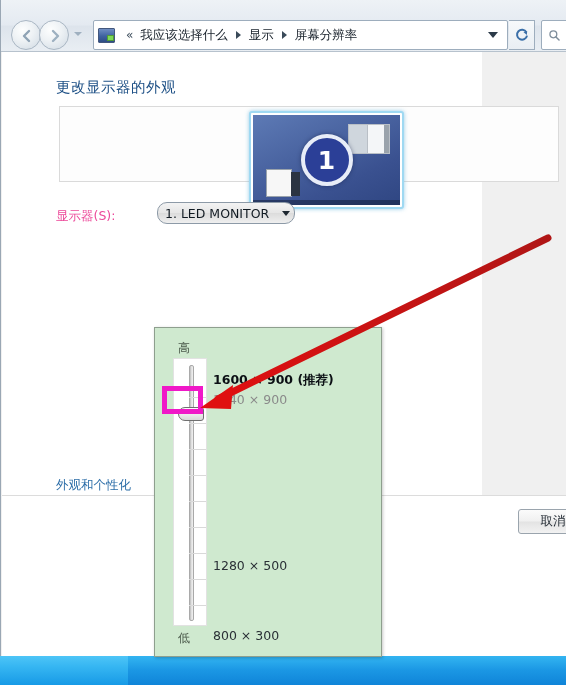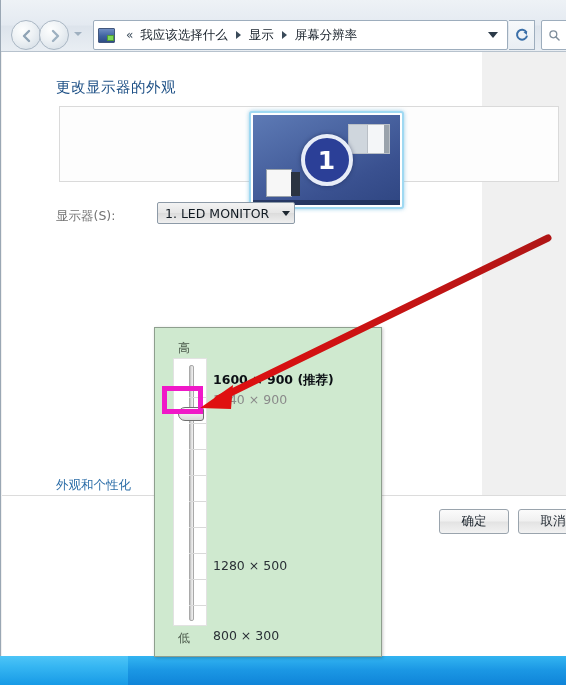--- a/index.html
+++ b/index.html
@@ -142,31 +142,32 @@
   }
   .taskbar-strip{
     position:absolute;left:0;right:0;bottom:0;height:5px;
     background:rgba(20,32,60,.55);
   }
 
   
   .form{position:absolute;left:54px;top:150px;width:470px;}
   .row{position:relative;height:32px;}
   .row .lbl{
-    position:absolute;left:0;top:6px;font-size:12.5px;color:#737373;white-space:nowrap;
+    position:absolute;left:0;top:6px;font-size:12.5px;color:#ec4899;white-space:nowrap;
   }
   .combo{
     position:absolute;left:101px;top:0;height:22px;
     border:1px solid #8d9aa7;border-radius:2px;box-sizing:border-box;
     display:flex;align-items:center;padding:0 4px 0 7px;
     font-size:12.5px;color:#111a22;
   }
   .combo.gray{
     width:138px;
     background:linear-gradient(180deg,#f3f3f3 0%,#e6e6e6 48%,#dcdcdc 52%,#efefef 100%);
+    border-radius:10px;
   }
   .combo.blue{
     width:130px;
     background:linear-gradient(180deg,#eaf5fc 0%,#cfe9f8 45%,#b9dff4 55%,#d8effb 100%);
     border-color:#6f9dbb;
   }
   .combo .txt{flex:1 1 auto;white-space:nowrap;}
   .combo .cv{
     width:0;height:0;flex:0 0 auto;
     border-left:4.5px solid transparent;border-right:4.5px solid transparent;
@@ -320,21 +321,20 @@
       </div>
 
       <div class="links">
         <a href="#">外观和个性化</a>
         <a href="#">我应该选择什么</a>
       </div>
 
     </div>
 
     <div class="btnbar">
-      <div class="btn ok">确定</div>
       <div class="btn cancel">取消</div>
     </div>
 
     <div class="popup">
 
       <div class="pop-hi">高</div>
       <div class="pop-lo">低</div>
 
       <div class="slider">
         <div class="track"></div>

